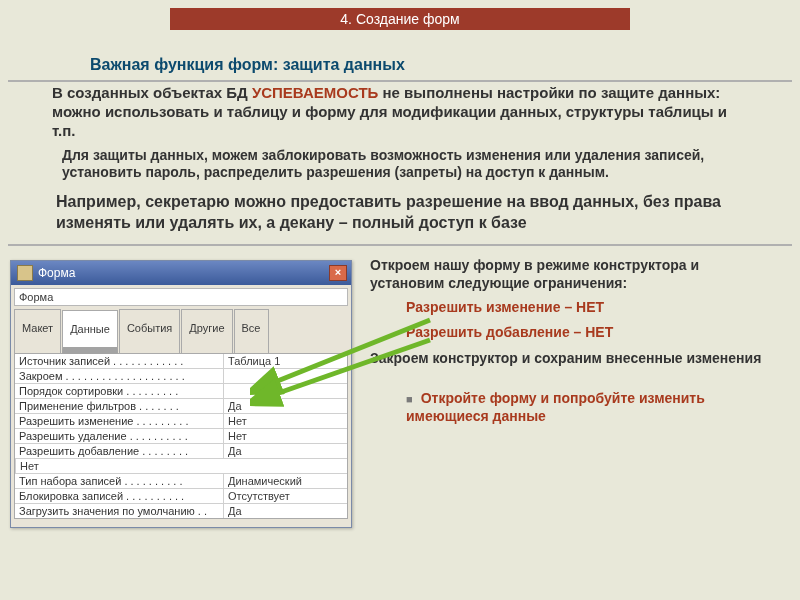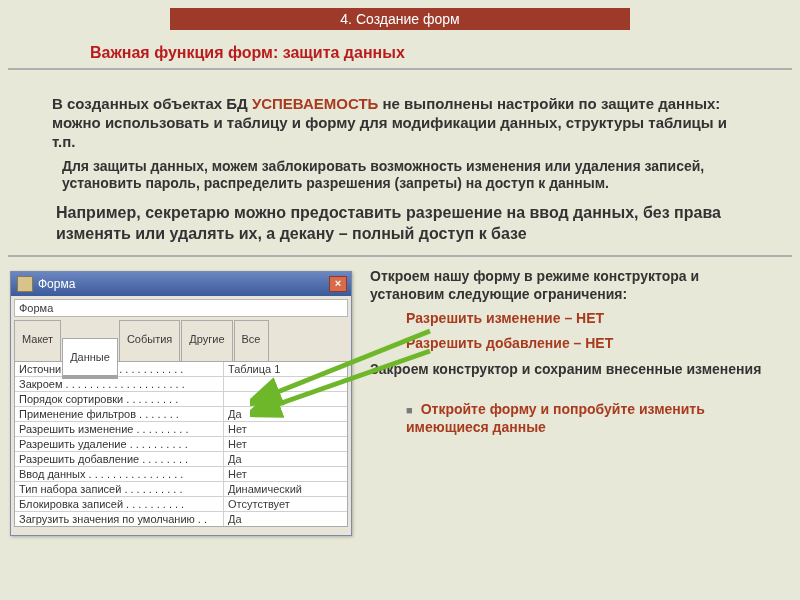--- a/index.html
+++ b/index.html
@@ -19,32 +19,32 @@
     color: #fff;
     text-align: center;
     padding: 3px 0;
     font-size: 14px;
     width: 460px;
     margin: 8px auto;
   }
   .title-line {
     font-size: 16px;
     font-weight: bold;
-    margin: 14px 0 6px 90px;
-    color: #b91c1c;
+    margin: 26px 0 6px 90px;
+    color: #0c4a6e;
   }
   .hr {
     height: 2px;
     background: #b0b0b0;
     margin: 0 8px 0 8px;
   }
   .para {
     font-size: 15px;
     color: #333;
-    margin: 24px 60px 0 52px;
+    margin: 1px 60px 0 52px;
     line-height: 1.28;
     font-weight: bold;
   }
   .para .redword { color: #a83a1e; }
   .sub {
     font-size: 14px;
     margin: 6px 60px 0 62px;
     line-height: 1.28;
     font-weight: bold;
     color: #333;
@@ -120,21 +120,21 @@
     font-size:11px;
   }
   .tabs {
     display:flex; margin:2px 3px 0 3px;
   }
   .tab {
     border:1px solid #aaa; border-bottom:none;
     background:#e8e4d8; padding:12px 7px; font-size:11px;
     margin-right:1px;
   }
-  .tab.active { background:#fff; font-weight:normal; border-bottom:4px solid #a3a3a3; position:relative; top:18px; }
+  .tab.active { background:#fff; font-weight:normal; border-bottom:7px solid #a3a3a3; position:relative; top:1px; }
   .grid {
     border:1px solid #aaa; margin:0 3px 8px 3px; background:#fff;
   }
   .row { display:flex; border-bottom:1px solid #d0d0d0; }
   .row:last-child { border-bottom:none; }
   .row .lbl { width:200px; padding:1px 4px; font-size:11px; white-space:nowrap; overflow:hidden; color:#333; }
   .row .val { flex:1; padding:1px 4px; font-size:11px; border-left:1px solid #d0d0d0; }
 
   
   .arrow-svg {
@@ -199,21 +199,20 @@
           </div>
           <div class="row">
             <div class="lbl">Разрешить удаление . . . . . . . . . .</div>
             <div class="val">Нет</div>
           </div>
           <div class="row">
             <div class="lbl">Разрешить добавление . . . . . . . .</div>
             <div class="val">Да</div>
           </div>
           <div class="row">
-            <div class="lbl">Ввод данных . . . . . . . . . . . . . . . .</div>
             <div class="val">Нет</div>
           </div>
           <div class="row">
             <div class="lbl">Тип набора записей . . . . . . . . . .</div>
             <div class="val">Динамический</div>
           </div>
           <div class="row">
             <div class="lbl">Блокировка записей . . . . . . . . . .</div>
             <div class="val">Отсутствует</div>
           </div>

